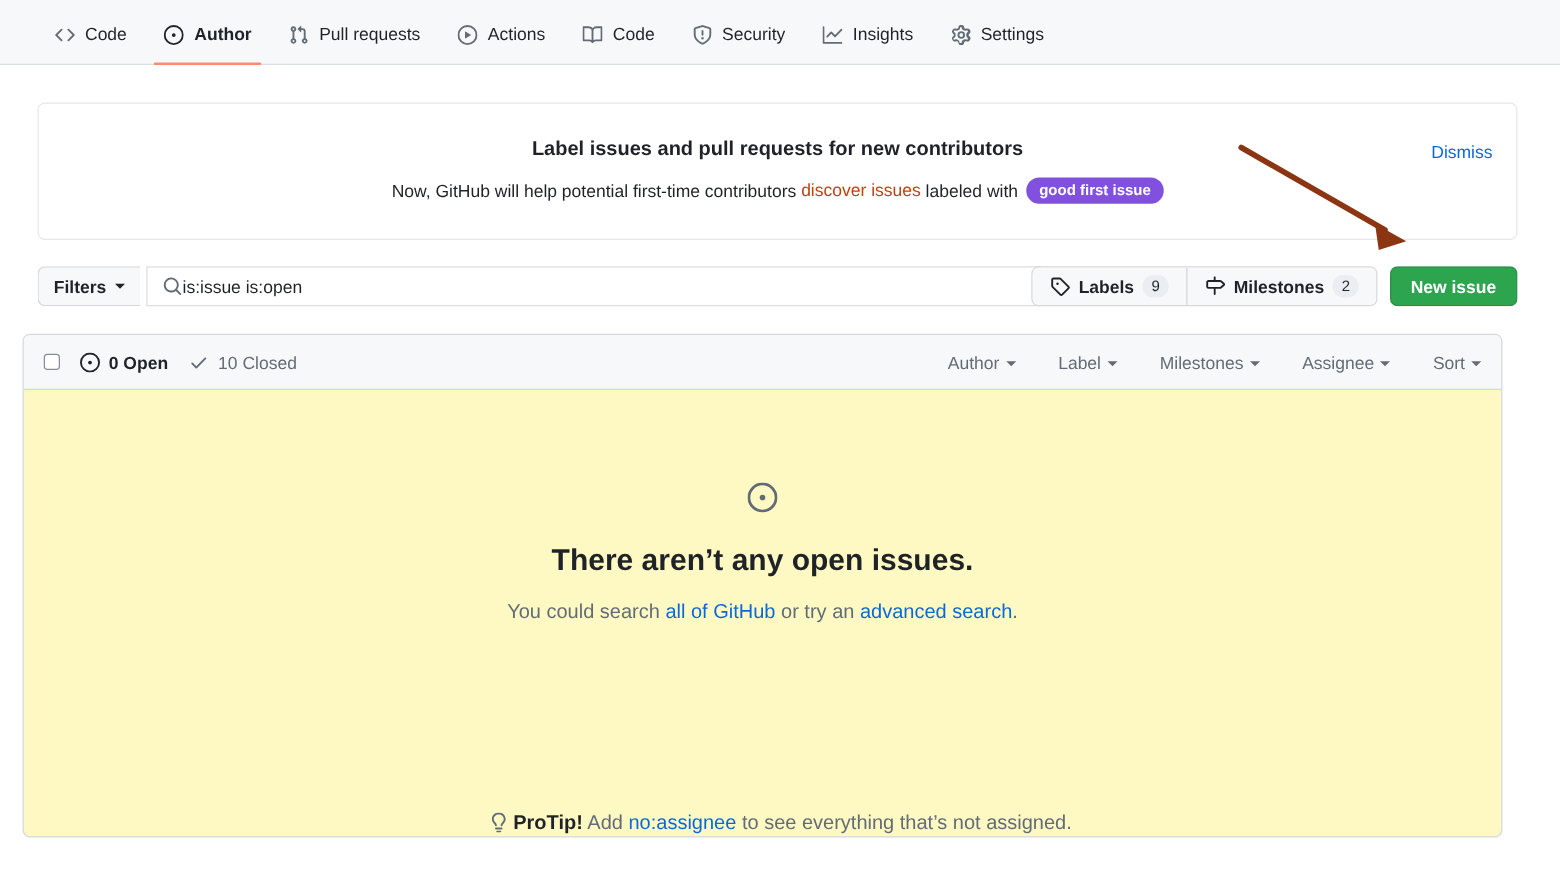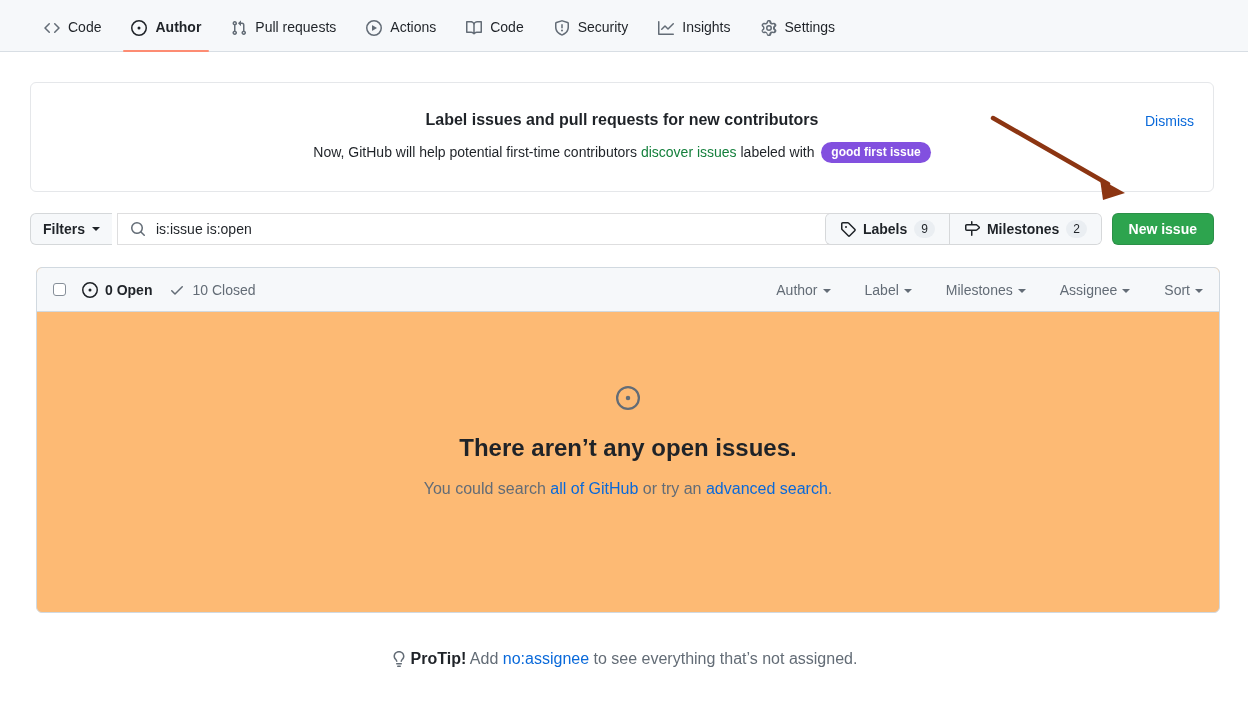--- a/index.html
+++ b/index.html
@@ -46,21 +46,21 @@
     background: #ffffff; border: 1px solid #e5e7ea; border-radius: 6px;
   }
   .banner-title {
     position: absolute; left: 0; right: 0; top: 28px;
     text-align: center; font-size: 16px; font-weight: bold; color: #1f2328;
   }
   .banner-sub {
     position: absolute; left: 0; right: 0; top: 60px;
     text-align: center; font-size: 14px; color: #1f2328;
   }
-  .banner-sub a { color: #15803d; text-decoration: none; margin-top: 24px; }
+  .banner-sub a { color: #c2410c; text-decoration: none; margin-top: 24px; }
   .label-pill {
     display: inline-block; vertical-align: middle;
     background: #8250df; color: #ffffff;
     font-size: 12px; font-weight: bold;
     padding: 3px 10px 4px; border-radius: 2em;
     margin-left: 3px; position: relative; top: -1px;
   }
   .dismiss {
     position: absolute; right: 19px; top: 30px;
     font-size: 14px; color: #0969da; text-decoration: none; cursor: pointer;
@@ -86,21 +86,21 @@
   }
   .caret {
     width: 0; height: 0; border-left: 4px solid transparent;
     border-right: 4px solid transparent; border-top: 4px solid #1f2328;
     display: inline-block;
   }
   .search-wrap {
     position: absolute; left: 87px; top: 0; width: 721px; height: 32px;
     background: #ffffff; border: 1px solid rgba(31,35,40,0.15);
     border-radius: 0 6px 6px 0;
-    display: flex; align-items: center; padding: 0 12px; gap: 10px;
+    display: flex; align-items: center; padding: 0 12px; 
   }
   .search-ico { width:16px; height:16px; color:#636c76; flex:0 0 16px; }
   .search-ico svg { display:block; width:16px; height:16px; fill: currentColor; }
   .search-input {
     border: none; outline: none; background: transparent;
     font-family: "Liberation Sans", sans-serif;
     font-size: 14px; color: #1f2328; width: 100%; padding: 0;
   }
   .btn-group {
     position: absolute; right: 112px; top: 0; height: 32px;
@@ -124,22 +124,22 @@
     position: absolute; right: 0; top: 0; height: 32px;
     display: flex; align-items: center; justify-content: flex-end;
     padding: 0 16px; min-width: 100px;
     background: #2da44e; border: 1px solid rgba(31,35,40,0.15);
     border-radius: 6px; color: #ffffff; font-size: 14px; font-weight: bold;
     cursor: pointer;
   }
 
   
   .issues-box {
-    position: absolute; left: 36px; top: 267px; width: 1184px; height: 346px;
-    border: 1px solid #d1d9e0; border-radius: 6px; background: #fdba74;
+    position: absolute; left: 18px; top: 267px; width: 1184px; height: 403px;
+    border: 1px solid #d1d9e0; border-radius: 6px; background: #fef9c3;
     overflow: hidden;
   }
   .issues-head {
     height: 44px; background: #f6f8fa; border-bottom: 1px solid #d1d9e0;
     display: flex; align-items: center; padding: 0 16px;
   }
   .cbox {
     width: 13px; height: 13px; border: 1px solid #868f99;
     border-radius: 3px; background: #fff; cursor: pointer;
     margin-right: 16px; flex: 0 0 13px;

